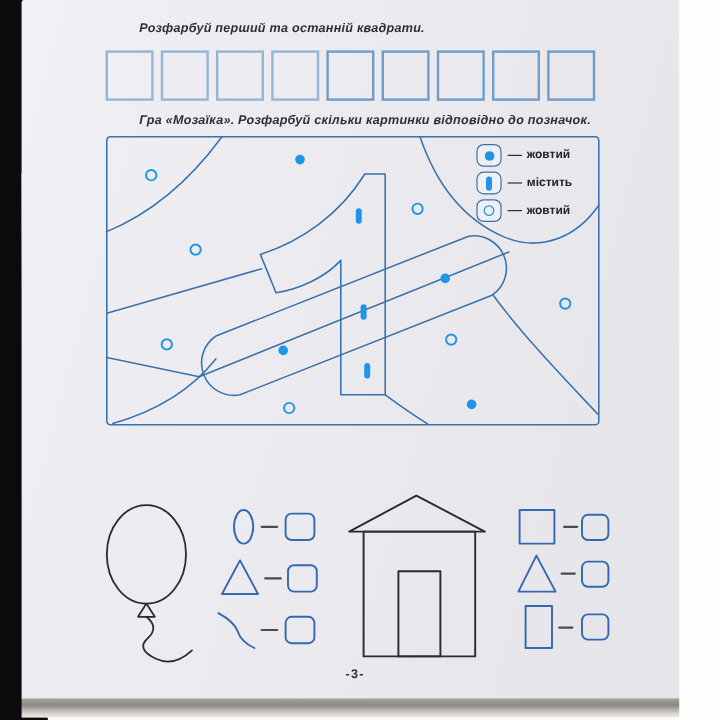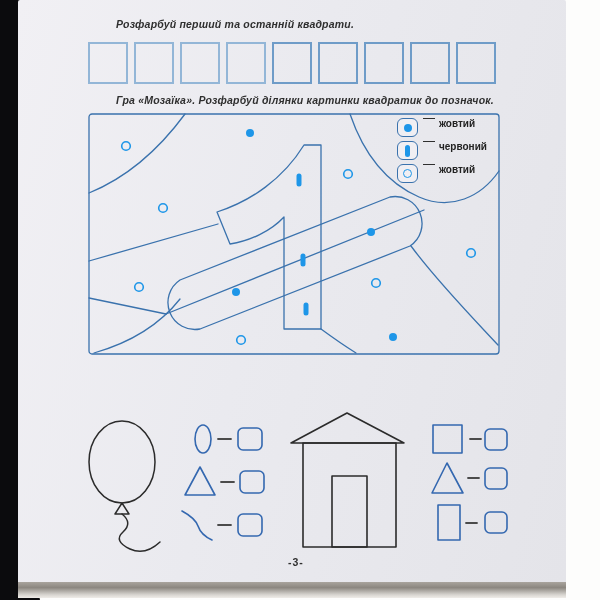--- a/index.html
+++ b/index.html
@@ -37,21 +37,21 @@
     position:absolute;left:88px;top:42px;width:412px;height:44px;
     display:flex;gap:6px;
   }
   .squares-row .sq{width:40px;height:42px;box-sizing:border-box;border:2px solid #6f9cc8;background:transparent;}
   .squares-row .sq.light{border-color:#93b6d7;}
   
   .mosaic{position:absolute;left:88px;top:113px;width:412px;height:243px;}
   .mosaic svg{position:absolute;left:0;top:0;}
   
   .legend{position:absolute;left:309px;top:5px;width:100px;}
-  .legend .row{display:flex;align-items:flex-start;height:23px;}
+  .legend .row{display:flex;align-items:center;height:23px;}
   .legend .box{
     width:21px;height:19px;box-sizing:border-box;border:1.6px solid #3a72ad;border-radius:6px;
     display:flex;align-items:center;justify-content:center;background:#f0eff3;flex:0 0 auto;
   }
   .legend .dash{width:12px;height:0;border-top:1.6px solid #2f2f2f;margin:0 4px 0 5px;flex:0 0 auto;}
   .legend .lbl{font-size:10px;font-weight:bold;color:#222;white-space:nowrap;}
   .sym-dot{width:8px;height:8px;border-radius:50%;background:#1e96e8;}
   .sym-bar{width:5px;height:12px;border-radius:3px;background:#1e96e8;}
   .sym-open{width:9px;height:9px;border-radius:50%;border:1.6px solid #1e96e8;box-sizing:border-box;background:transparent;}
   
@@ -75,21 +75,21 @@
     <div class="sq light"></div>
     <div class="sq light"></div>
     <div class="sq light"></div>
     <div class="sq"></div>
     <div class="sq"></div>
     <div class="sq"></div>
     <div class="sq"></div>
     <div class="sq"></div>
   </div>
 
-<div id="t2" class="instruction">Гра «Мозаїка». Розфарбуй ділянки картинки квадратик до позначок.</div>
+<div id="t2" class="instruction">Гра «Мозаїка». Розфарбуй скільки картинки відповідно до позначок.</div>
 
 <div class="mosaic">
   <svg width="412" height="243" viewBox="0 0 412 243">
     <g fill="none" stroke="#3a72ad" stroke-width="1.3" stroke-linecap="round" stroke-linejoin="round">
       <rect x="1" y="1" width="410" height="240" rx="3"></rect>
       <path d="M 97,1 Q 55,58 1,80"></path>
       <path d="M 1,148 L 130,111"></path>
       <path d="M 1,185 L 78,201"></path>
       <path d="M 6,240 Q 62,224 92,186"></path>
       <path d="M 262,1 C 276,42 299,70 331,84 C 363,98 393,84 411,58"></path>
@@ -122,21 +122,21 @@
           <div class="sym-dot"></div>
         </div>
         <div class="dash"></div>
         <div class="lbl">жовтий</div>
       </div>
       <div class="row">
         <div class="box">
           <div class="sym-bar"></div>
         </div>
         <div class="dash"></div>
-        <div class="lbl">червоний</div>
+        <div class="lbl">містить</div>
       </div>
       <div class="row">
         <div class="box">
           <div class="sym-open"></div>
         </div>
         <div class="dash"></div>
         <div class="lbl">жовтий</div>
       </div>
     </div>
 </div>

